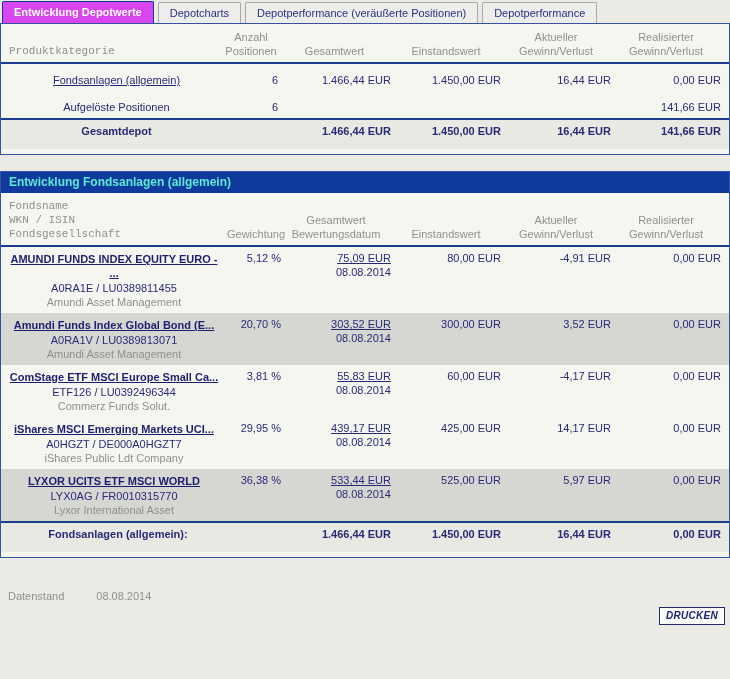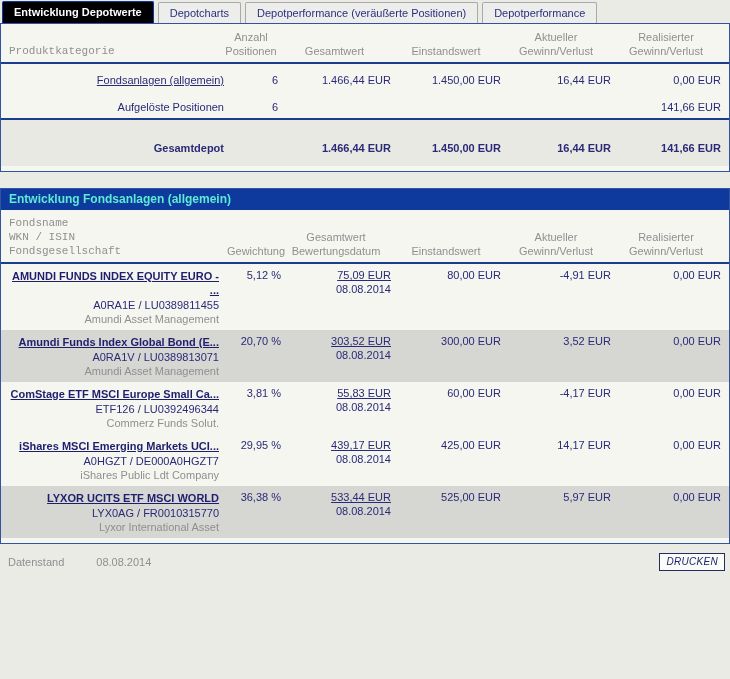--- a/index.html
+++ b/index.html
@@ -12,45 +12,45 @@
   }
 
   
   .tabbar { display:flex; align-items:flex-end; height:23px; padding-left:2px; column-gap:4px; }
   .tab {
     background:#ededec; border:1px solid #a9a9a9; border-bottom:none;
     border-radius:2px 2px 0 0; padding:4px 11px 3px; line-height:13px;
     color:#2a3080; white-space:nowrap; cursor:pointer;
   }
   .tab--active {
-    background:#000000; border-color:#0d3a9c; color:#fff; font-weight:bold; padding-bottom:4px;
+    background:#d946ef; border-color:#0d3a9c; color:#fff; font-weight:bold; padding-bottom:4px;
   }
 
   
   .panel { background:#f6f6f1; border:1px solid #3353a1; padding-bottom:5px; }
   .panel--summary { margin-bottom:16px; }
 
   table { width:100%; border-collapse:collapse; table-layout:fixed; }
   th {
     font-weight:normal; color:#8f8f8f; text-align:center; vertical-align:bottom;
     padding:6px 0 4px; border-bottom:2px solid #1c3c8e; line-height:14px;
   }
   th span { display:block; }
   th.first { text-align:left; padding-left:8px;font-family:Liberation Mono, monospace; }
   th.last  { padding-right:8px; }
 
   td { vertical-align:top; text-align:right; line-height:13px; }
-  td.first { text-align:right; padding-left:8px; }
+  td.first { text-align:center; padding-left:8px; }
   td.last  { padding-right:8px; }
 
   
   .summary-row td { padding-top:10px; padding-bottom:4px; }
   .footer-row td {
     background:#e9e9e3; border-top:2px solid #1c3c8e;
-    padding-top:22px; padding-bottom:11px; font-weight:bold;margin-top:12px;
+    padding-top:5px; padding-bottom:11px; font-weight:bold;margin-top:12px;
   }
   a.link { color:#2a2a78; text-decoration:underline; cursor:pointer; }
 
   
   .panel-title {
     background:#0d3a9c; color:#5eead4; font-weight:bold; font-size:12px;
     padding:4px 8px 4px; line-height:13px;
   }
   .fund-row td { padding-top:5px; padding-bottom:4px; }
   .fund-row.alt { background:#d6d6d3; }
@@ -59,23 +59,24 @@
   .fund-wkn { color:#2a2a78; margin-top:1px; }
   .fund-company { color:#8f8f8f; }
   .fund-date { margin-top:1px; }
 
   
   .statusbar { display:flex; align-items:center; padding:9px 5px 0 8px; }
   .status-label, .status-value { color:#8f8f8f; }
   .status-value { margin-left:32px; }
   .print-btn {
     margin-left:auto; background:#fbfbf8; border:1px solid #232a66;
-    color:#1a2370; font-weight:normal; font-style:italic; font-size:10px;
+    color:#1a2370; font-weight:bold; font-style:italic; font-size:10px;
     padding:2px 6px 3px; letter-spacing:0.3px; cursor:pointer;
     font-family:"Liberation Sans", sans-serif;
+    margin-top:40px;
   }
 </style>
 </head>
 <body>
 
 <div class="tabbar">
   <div class="tab tab--active">Entwicklung Depotwerte</div>
   <div class="tab">Depotcharts</div>
   <div class="tab">Depotperformance (veräußerte Positionen)</div>
   <div class="tab">Depotperformance</div>
@@ -252,20 +253,28 @@
         </td>
         <td>36,38 %</td>
         <td>
           <a class="link">533,44 EUR</a>
           <div class="fund-date">08.08.2014</div>
         </td>
         <td>525,00 EUR</td>
         <td>5,97 EUR</td>
         <td class="last">0,00 EUR</td>
       </tr>
+      <tr class="footer-row">
+        <td class="first">Fondsanlagen (allgemein):</td>
+        <td></td>
+        <td>1.466,44 EUR</td>
+        <td>1.450,00 EUR</td>
+        <td>16,44 EUR</td>
+        <td class="last">0,00 EUR</td>
+      </tr>
     </tbody>
   </table>
 </div>
 
 <div class="statusbar">
   <span class="status-label">Datenstand</span>
   <span class="status-value">08.08.2014</span>
   <button class="print-btn">DRUCKEN</button>
 </div>
 

